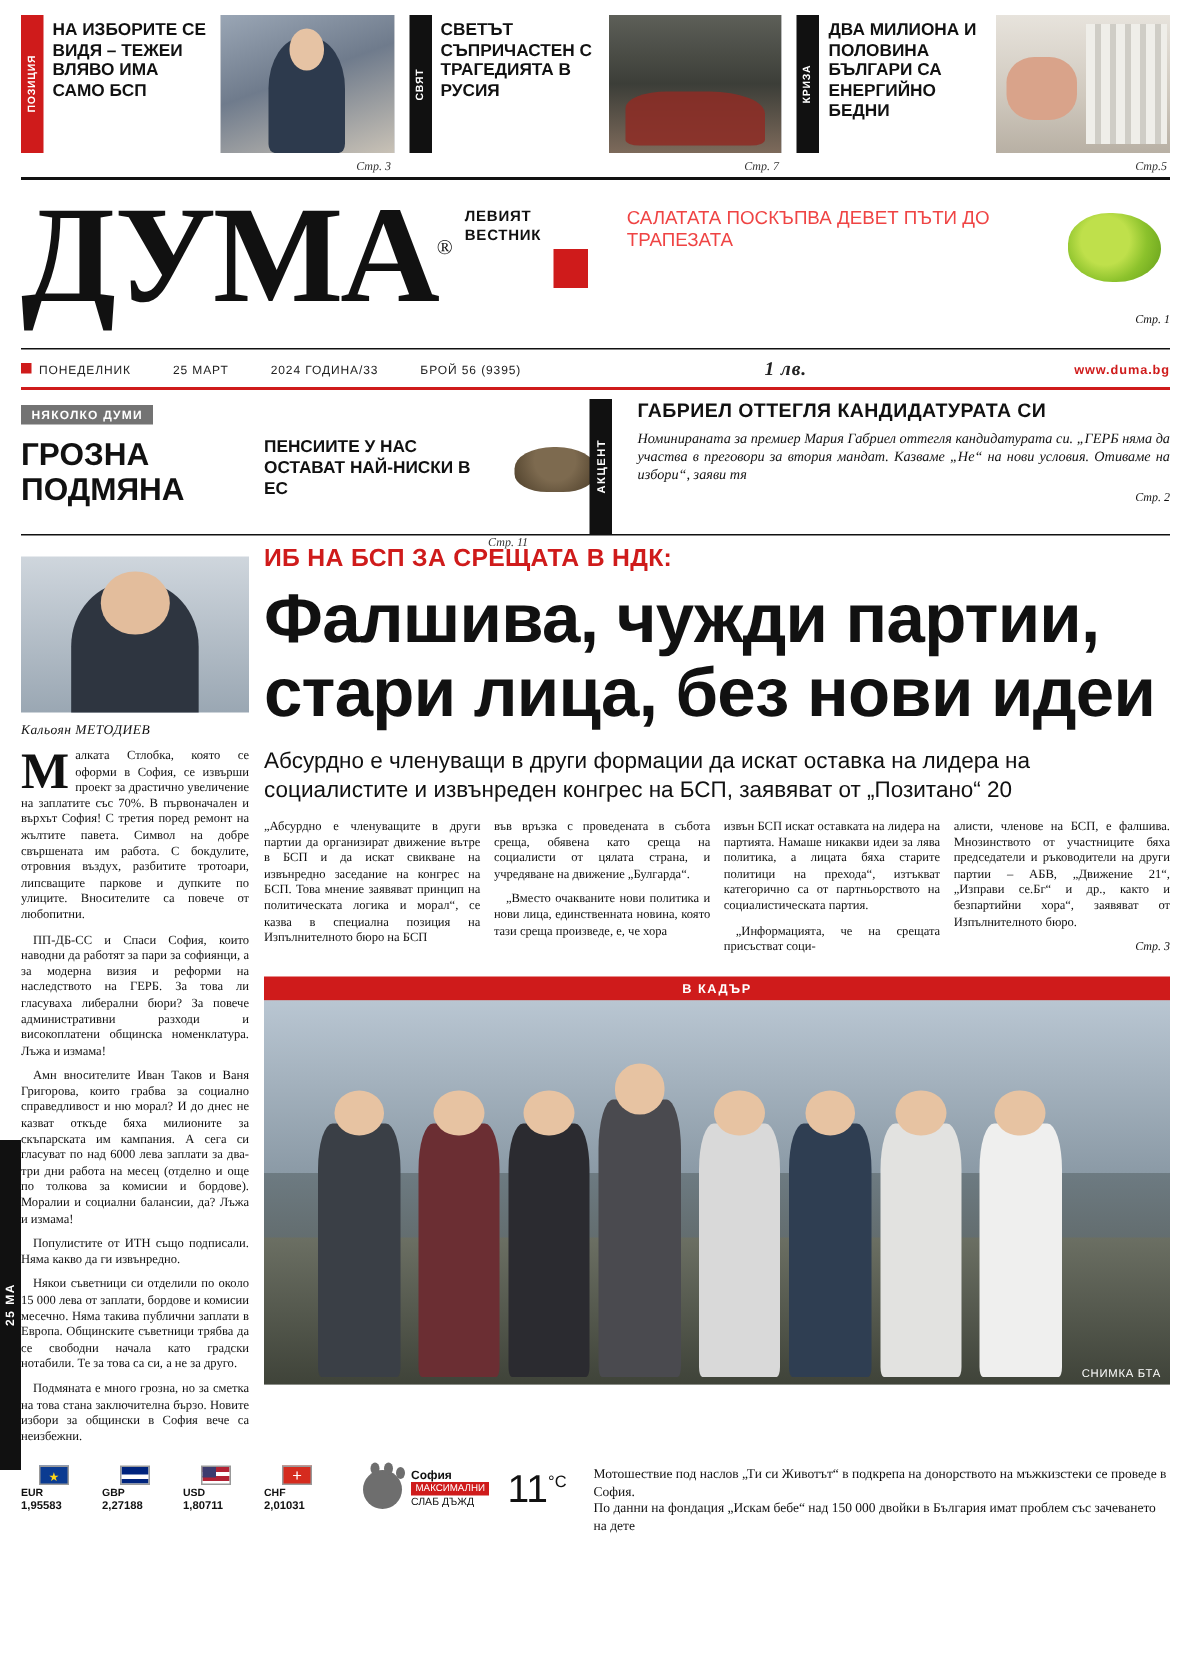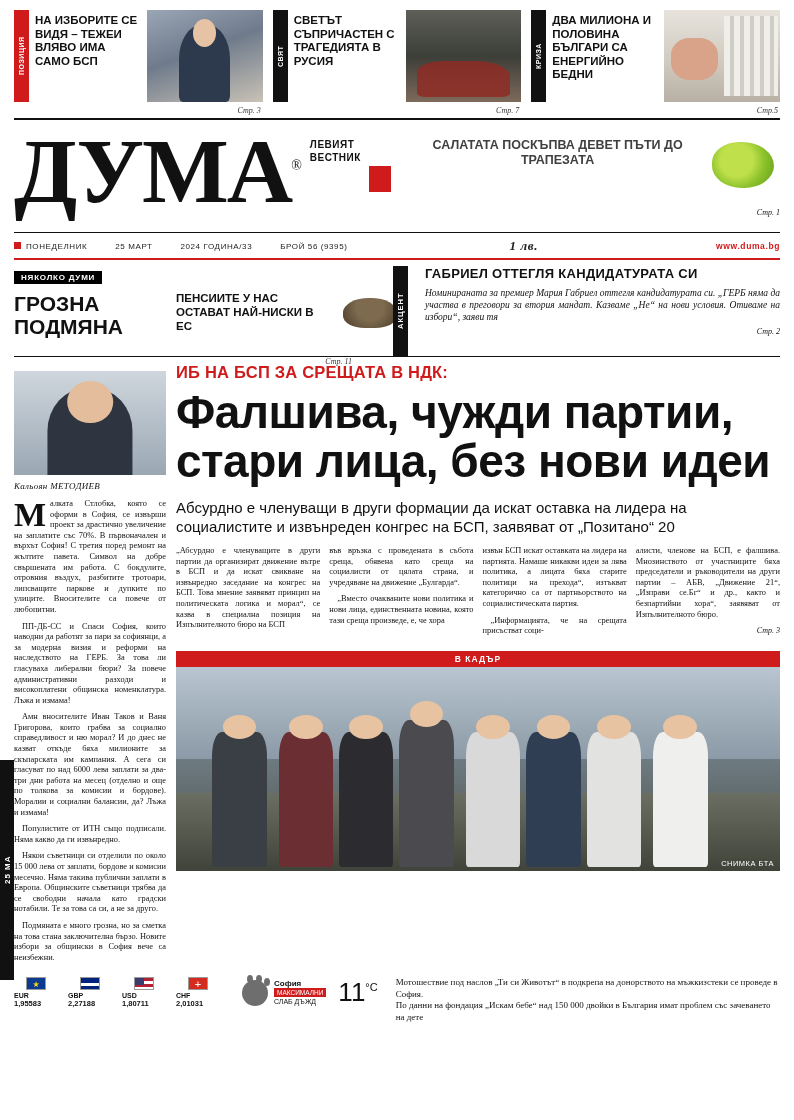--- a/index.html
+++ b/index.html
@@ -66,23 +66,22 @@
   .logo-reg { font-size:14px; vertical-align:super; font-weight:normal; }
   .masthead-sub {
     font-family:"Liberation Sans", sans-serif;
     font-size:10px; font-weight:bold; color:#111;
     margin:14px 0 0 10px; line-height:13px; letter-spacing:.5px;
   }
   .red-square { width:26px; height:26px; background:#cf1b1b; margin:42px 0 0 8px; }
   .veg-teaser { margin-left:26px; margin-top:14px; display:flex; }
   .veg-text {
     font-family:"Liberation Sans", sans-serif;
-    font-weight:bold; font-size:12.5px; line-height:15px; color:#404040;
+    font-weight:normal; font-size:12.5px; line-height:15px; color:#ef4444;
     text-transform:uppercase;
-    text-align:center;
   }
   .veg-img { width:84px; height:56px; margin-left:10px; position:relative; }
   .veg-img:after{ content:""; position:absolute; right:6px; top:4px; width:62px; height:46px;
     background: radial-gradient(circle at 40% 40%, #bfe04b 0 35%, #8cc22c 60%, #5f9a18 100%);
     border-radius:46% 54% 50% 50%; }
   .veg-page { position:absolute; right:0; top:88px; font-size:8px; font-style:italic; }
 
   
   .dateline {
     display:flex; align-items:center; gap:28px;
@@ -91,21 +90,21 @@
   }
   .dateline .sq { width:7px; height:7px; background:#cf1b1b; display:inline-block; margin-right:5px;}
   .price { font-family:"Liberation Serif", serif; font-style:italic; font-size:13px; font-weight:bold; margin-left:auto; margin-right:150px;}
   .site { color:#cf1b1b; font-weight:bold; font-size:8.5px; }
   .dl-rule { height:2px; background:#cf1b1b; }
 
   
   .band { display:flex; gap:10px; padding-top:6px; height:96px; }
   .band-col1 { width:152px; }
   .kicker {
-    display:inline-block; background:#000000; color:#fff;
+    display:inline-block; background:#737373; color:#fff;
     font-family:"Liberation Sans", sans-serif; font-size:8px; font-weight:bold;
     padding:2px 7px; letter-spacing:.8px; text-transform:uppercase;
   }
   .band-h {
     font-family:"Liberation Sans", sans-serif; font-weight:bold;
     font-size:21px; line-height:23px; margin-top:8px; text-transform:uppercase;
   }
   .band-col2 { width:200px; display:flex; position:relative;align-items:center; }
   .band-txt { font-family:"Liberation Sans", sans-serif; font-weight:bold; font-size:11.5px; line-height:14px; text-transform:uppercase; padding-top:2px;}
   .purse { width:70px; height:46px; position:relative; margin-left:6px;}
@@ -153,21 +152,21 @@
   .sub-lede { font-family:"Liberation Sans",sans-serif; font-size:15px; line-height:19px; margin-top:12px; font-weight:normal;}
   .cols4 { display:flex; gap:9px; margin-top:10px; }
   .cols4 .c { flex:1; font-size:8.4px; line-height:10.6px; text-align:justify;}
   .cols4 .c p { margin:0 0 6px 0; text-indent:8px;}
   .cols4 .c p.first { text-indent:0; }
   .strp { font-size:8px; font-style:italic; text-align:right; }
 
   
   .kadr-bar { background:#cf1b1b; color:#fff; font-family:"Liberation Sans",sans-serif;
     font-weight:bold; font-size:8.5px; letter-spacing:1px; text-align:center; padding:3px 0; margin-top:8px;}
-  .big-photo { height:204px; position:relative; overflow:hidden;
+  .big-photo { height:256px; position:relative; overflow:hidden;
     background: linear-gradient(180deg,#9fb0bd 0%, #6f7d85 42%, #4c4f46 100%); }
   .bp-sky { position:absolute; inset:0 0 55% 0; background:linear-gradient(180deg,#b9c6d2,#8b9aa6);}
   .bp-ground { position:absolute; inset:62% 0 0 0; background:linear-gradient(180deg,#6b6f63,#3f4339);}
   .person { position:absolute; bottom:2%; width:9%; height:66%; border-radius:18% 18% 4% 4%; }
   .head { position:absolute; width:62%; left:19%; top:-13%; height:18%; background:#e7c3a2; border-radius:50%;}
   .credit { position:absolute; right:6px; bottom:3px; color:#fff; font-size:7.5px; font-family:"Liberation Sans",sans-serif; letter-spacing:.5px;}
 
   
   .footer { display:flex; align-items:flex-start; gap:8px; margin-top:8px; }
   .currency { display:flex; gap:10px; }

